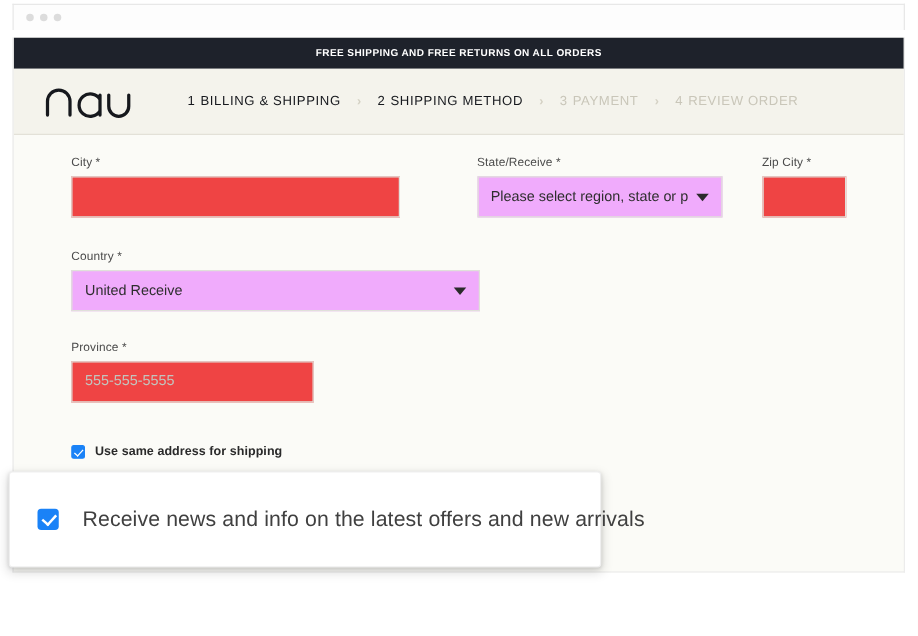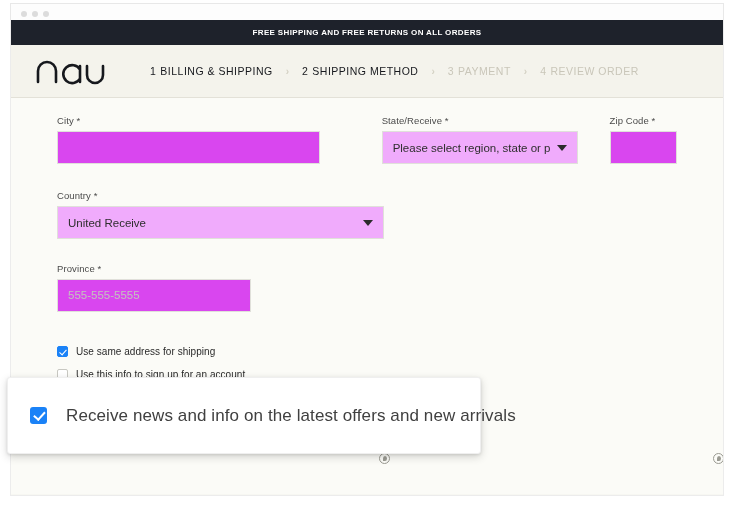--- a/index.html
+++ b/index.html
@@ -39,23 +39,23 @@
     height: 6px;
     border-radius: 50%;
     background: #dcdcdc;
     display: block;
   }
 
   
   .viewport {
     position: absolute;
     left: 10px;
-    top: 20px;
+    top: 30px;
     width: 714px;
-    height: 476px;
+    height: 428px;
     background: #f7f7f2;
     overflow: hidden;
     border: 1px solid #ececec;
     border-top: none;
     box-sizing: border-box;
   }
 
   
   .promo-bar {
     height: 25px;
@@ -126,21 +126,21 @@
   .field-label {
     font-size: 9.5px;
     color: #4a4a4a;
     margin-bottom: 5px;
     display: block;
     letter-spacing: 0.1px;
   }
 
   .text-input {
     height: 33px;
-    background: #d946ef;
+    background: #ef4444;
     border: 1px solid #e0e0da;
     box-sizing: border-box;
     font-size: 11.5px;
     color: #333;
     padding: 0 10px;
     line-height: 33px;
     font-family: "Liberation Sans", sans-serif;
     display: block;
     width: 100%;
     outline: none;
@@ -184,20 +184,21 @@
   .row-city    { margin-top: 0px; }
   .row-country { margin-top: 26px; }
   .row-phone   { margin-top: 24px; }
 
   
   .checks { padding: 0 46px; margin-top: 34px; }
   .check-row {
     display: flex;
     align-items: center;
     margin-bottom: 12px;
+    font-weight: bold;
   }
   .cbox {
     width: 11px; height: 11px;
     border-radius: 2px;
     margin-right: 8px;
     flex-shrink: 0;
     position: relative;
     box-sizing: border-box;
   }
   .cbox.on { background: #1a82f7; border: 1px solid #1a82f7; }
@@ -333,21 +334,21 @@
         <input class="text-input" type="text" value="" style="">
       </div>
       <div class="field f-state">
         <span class="field-label">State/Receive *</span>
         <div class="select-box">
           <span class="select-value">Please select region, state or p</span>
           <span class="caret"></span>
         </div>
       </div>
       <div class="field f-zip">
-        <span class="field-label">Zip Code *</span>
+        <span class="field-label">Zip City *</span>
         <input class="text-input" type="text" value="" style="">
       </div>
     </div>
 
     <div class="row row-country">
       <div class="field f-country">
         <span class="field-label">Country *</span>
         <div class="select-box">
           <span class="select-value">United Receive</span>
           <span class="caret"></span>

